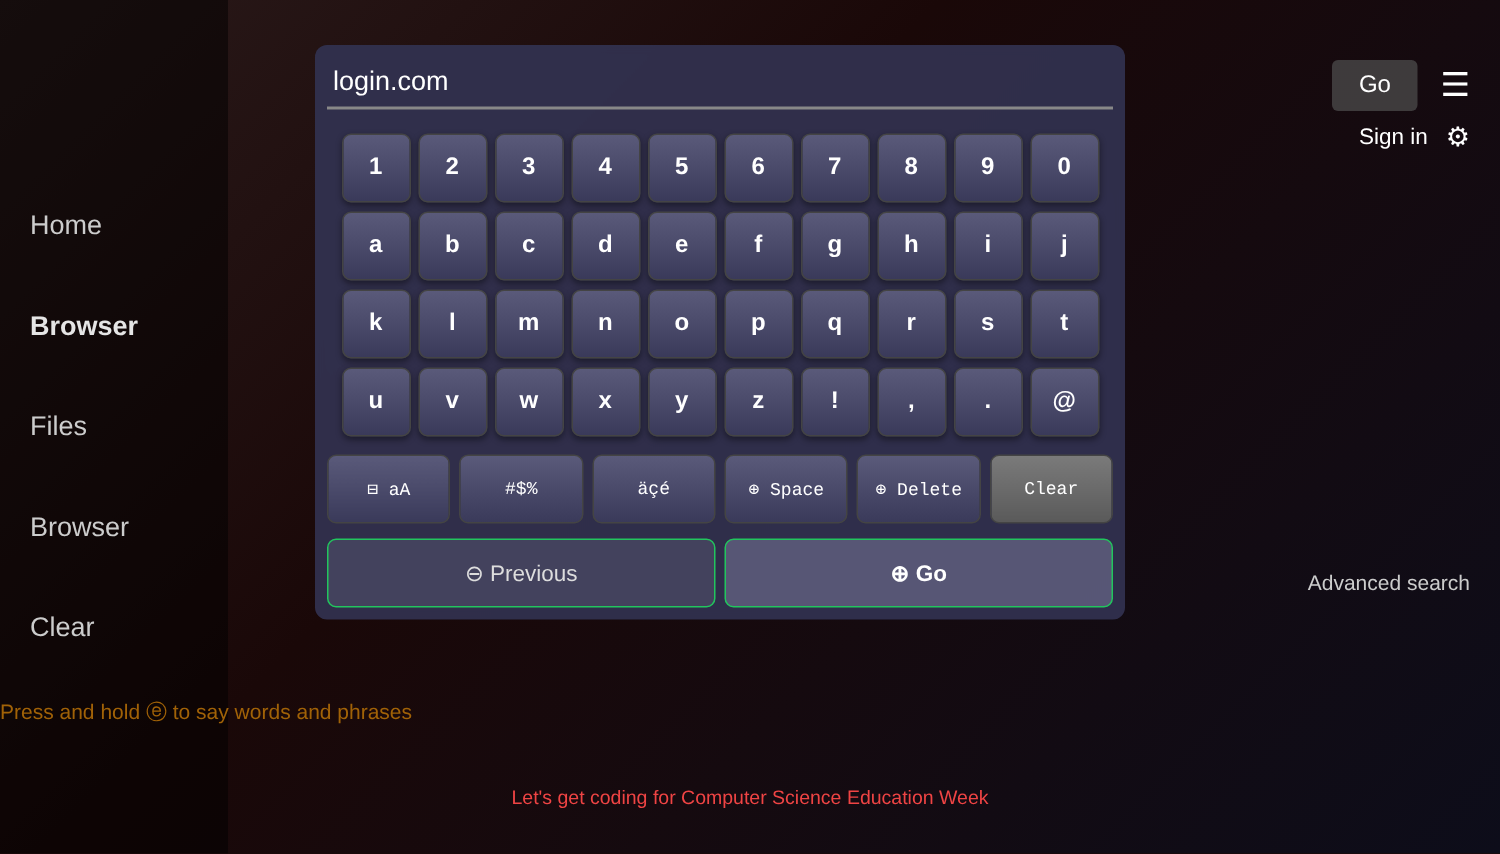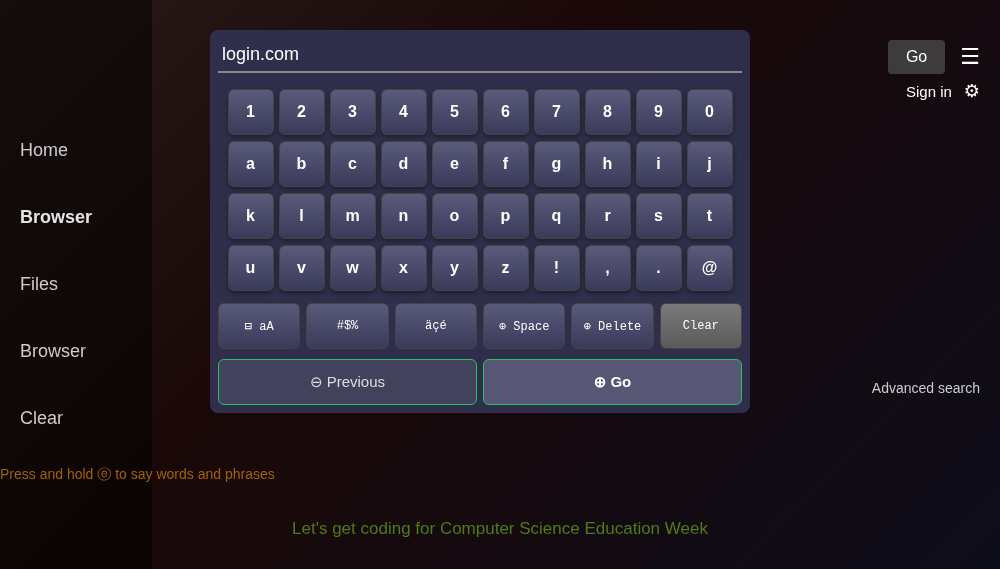--- a/index.html
+++ b/index.html
@@ -92,22 +92,22 @@
       text-align: left;
       color: #a16207;
       font-size: 14px;
     }
     .bottom-banner {
       position: absolute;
       bottom: 30px;
       left: 0;
       right: 0;
       text-align: center;
-      color: #4d7c0f;
-      font-size: 17px;
+      color: #ef4444;
+      font-size: 13px;
     }
 
     
     .advanced-search {
       position: absolute;
       right: 20px;
       top: 380px;
       color: #ccc;
       font-size: 14px;
     }

